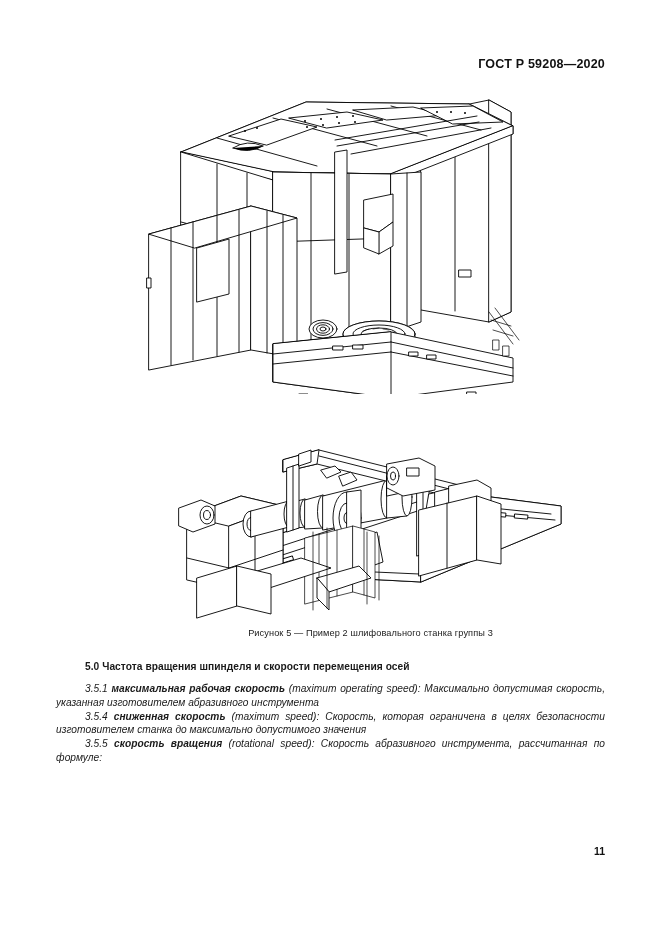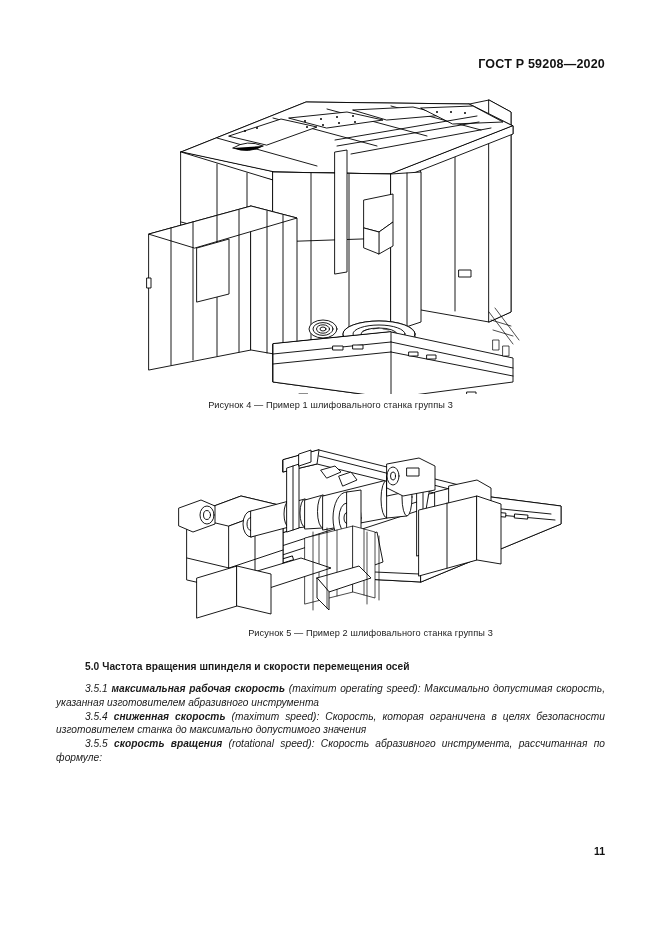--- a/index.html
+++ b/index.html
@@ -258,21 +258,20 @@
           <line x1="374" y1="226" x2="398" y2="258"></line>
           <line x1="370" y1="238" x2="390" y2="244"></line>
           <line x1="372" y1="248" x2="392" y2="254"></line>
           <rect x="372" y="258" width="6" height="10" fill="#fff"></rect>
           <rect x="382" y="264" width="6" height="10" fill="#fff"></rect>
         </g>
 
         <rect x="338" y="188" width="12" height="7" fill="#fff"></rect>
       </g>
     </svg>
-    <div class="figure-caption">Рисунок 4 — Пример 1 шлифовального станка группы 3</div>
   </div>
 
   <div class="figure figure-2">
     <svg class="figure-art" width="400" height="190" viewBox="0 0 400 190" fill="none" stroke="#000" stroke-width="0.9" stroke-linejoin="round" stroke-linecap="round">
       <g fill="#ffffff">
 
         <polygon points="60,118 250,56 390,74 390,92 250,150 60,140"></polygon>
         <polygon points="60,118 60,140 250,150 250,56"></polygon>
         <polygon points="250,56 390,74 390,92 250,150"></polygon>
 

